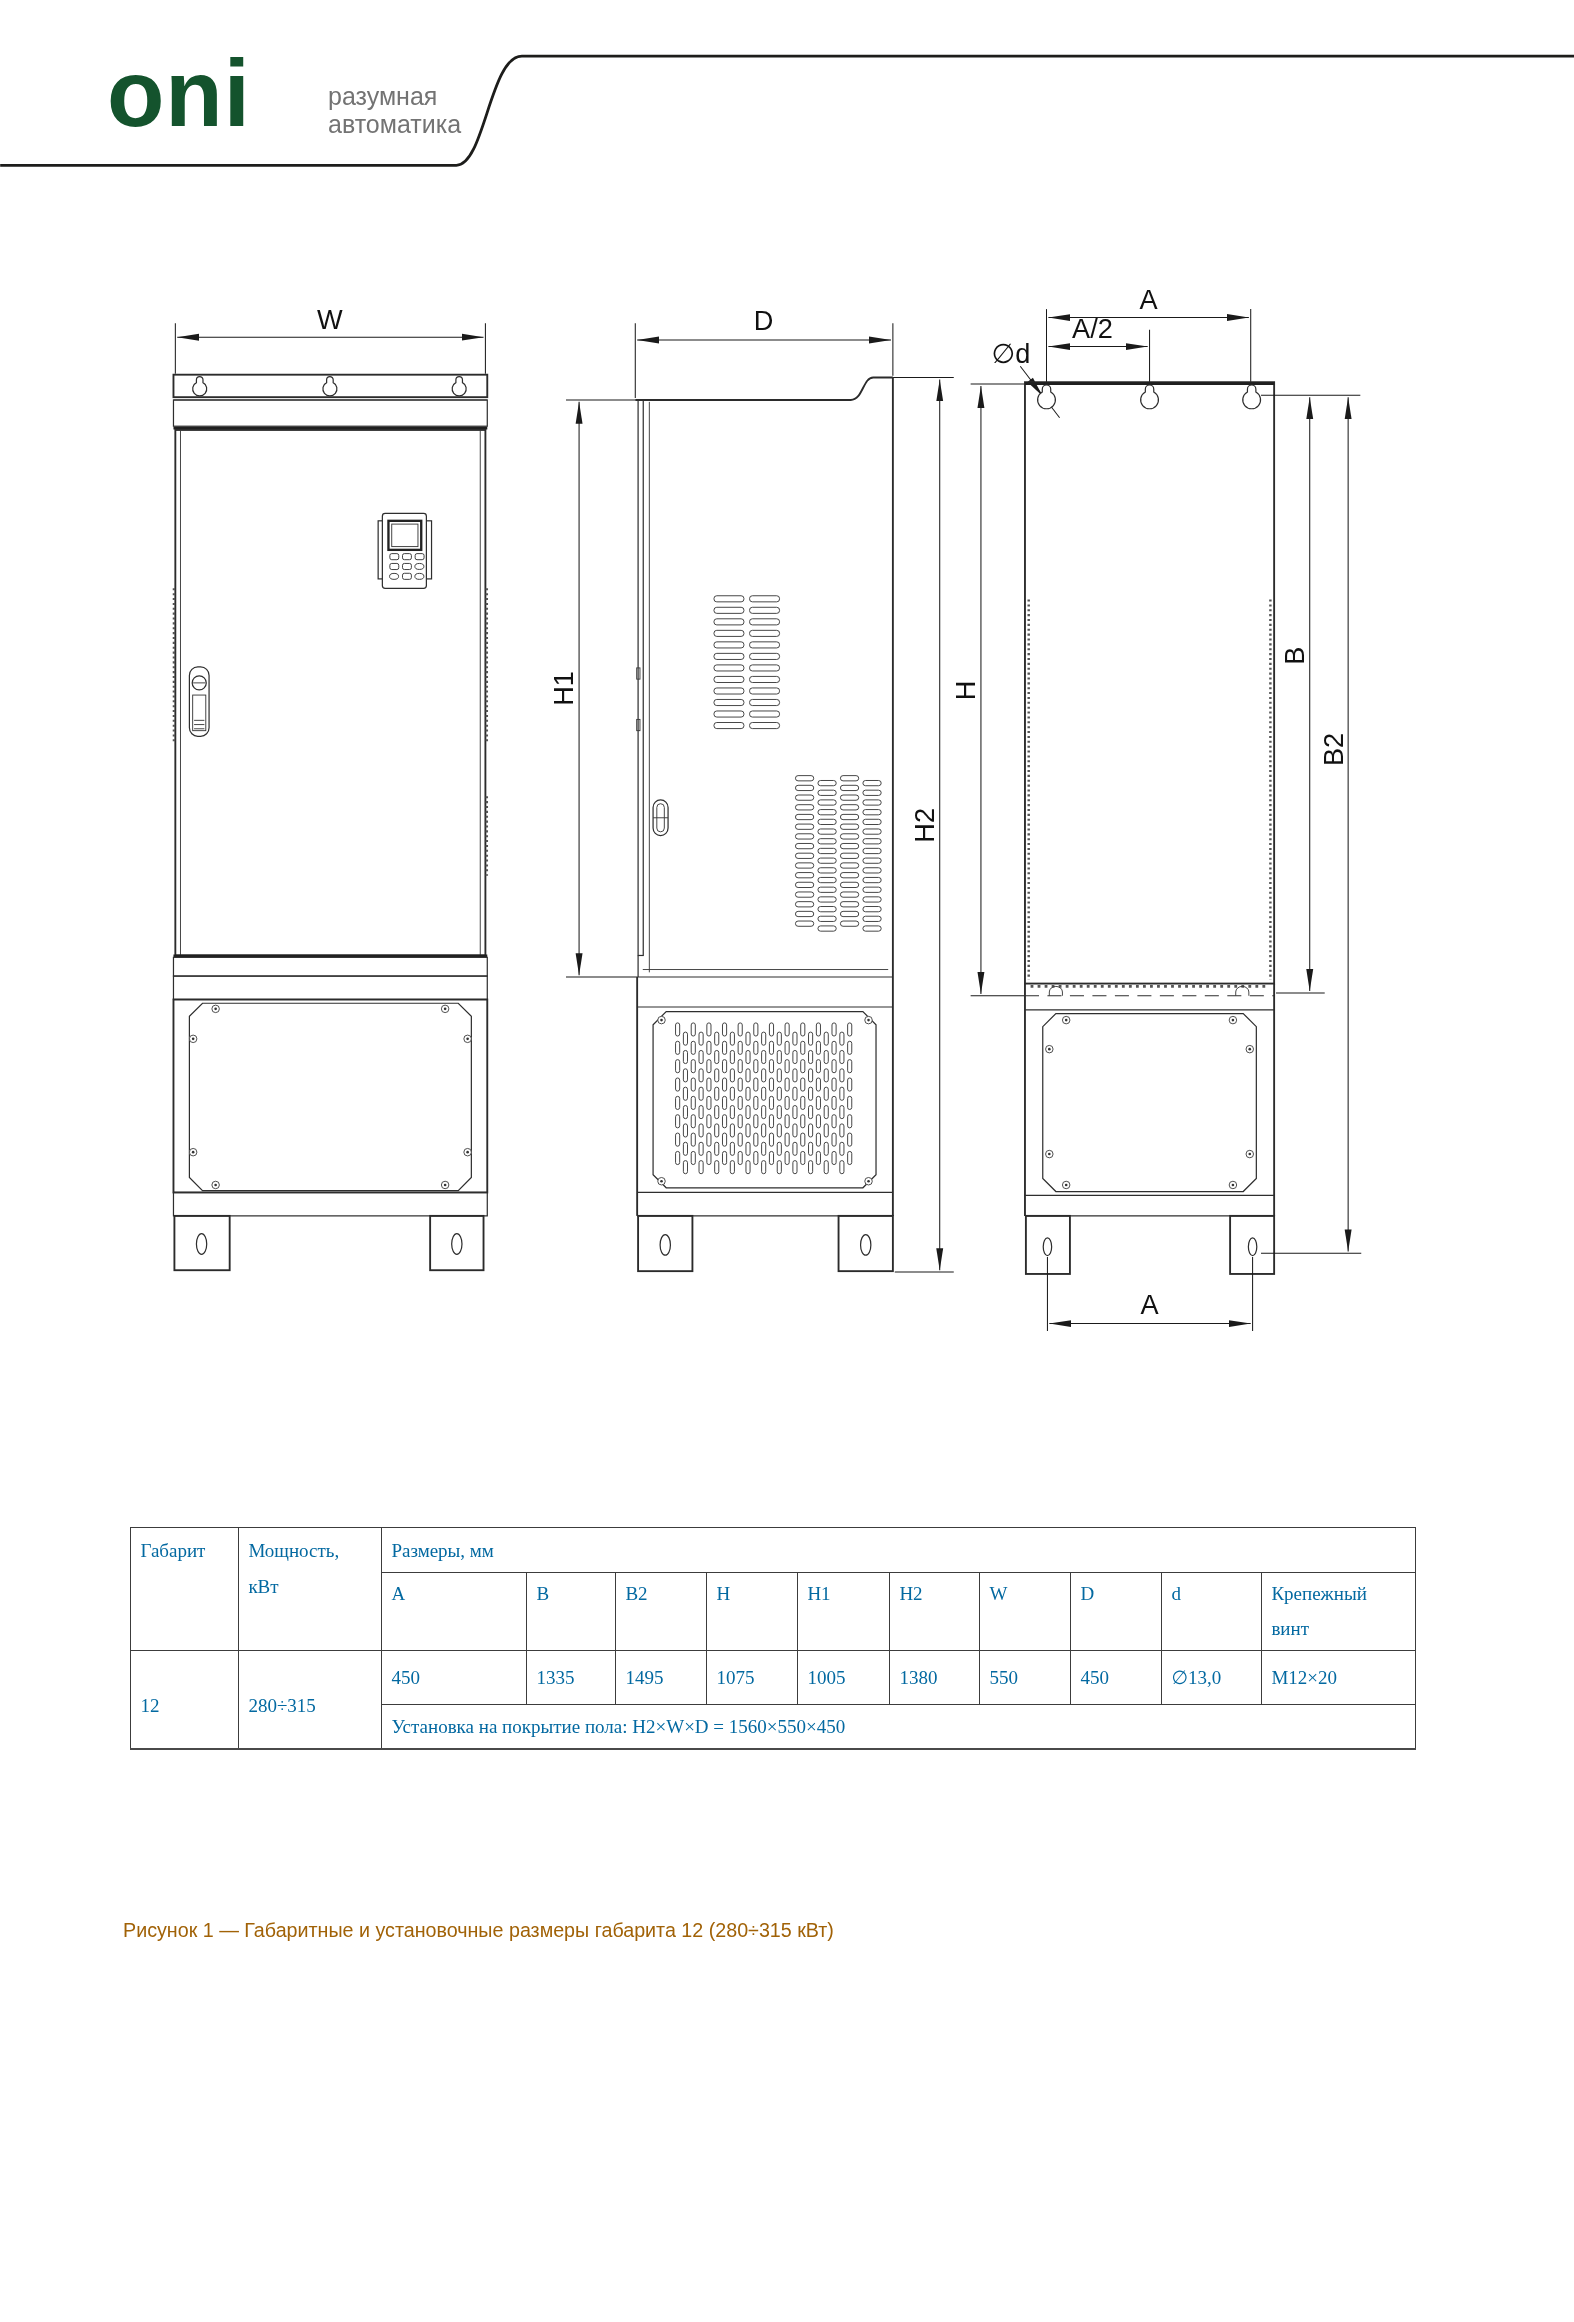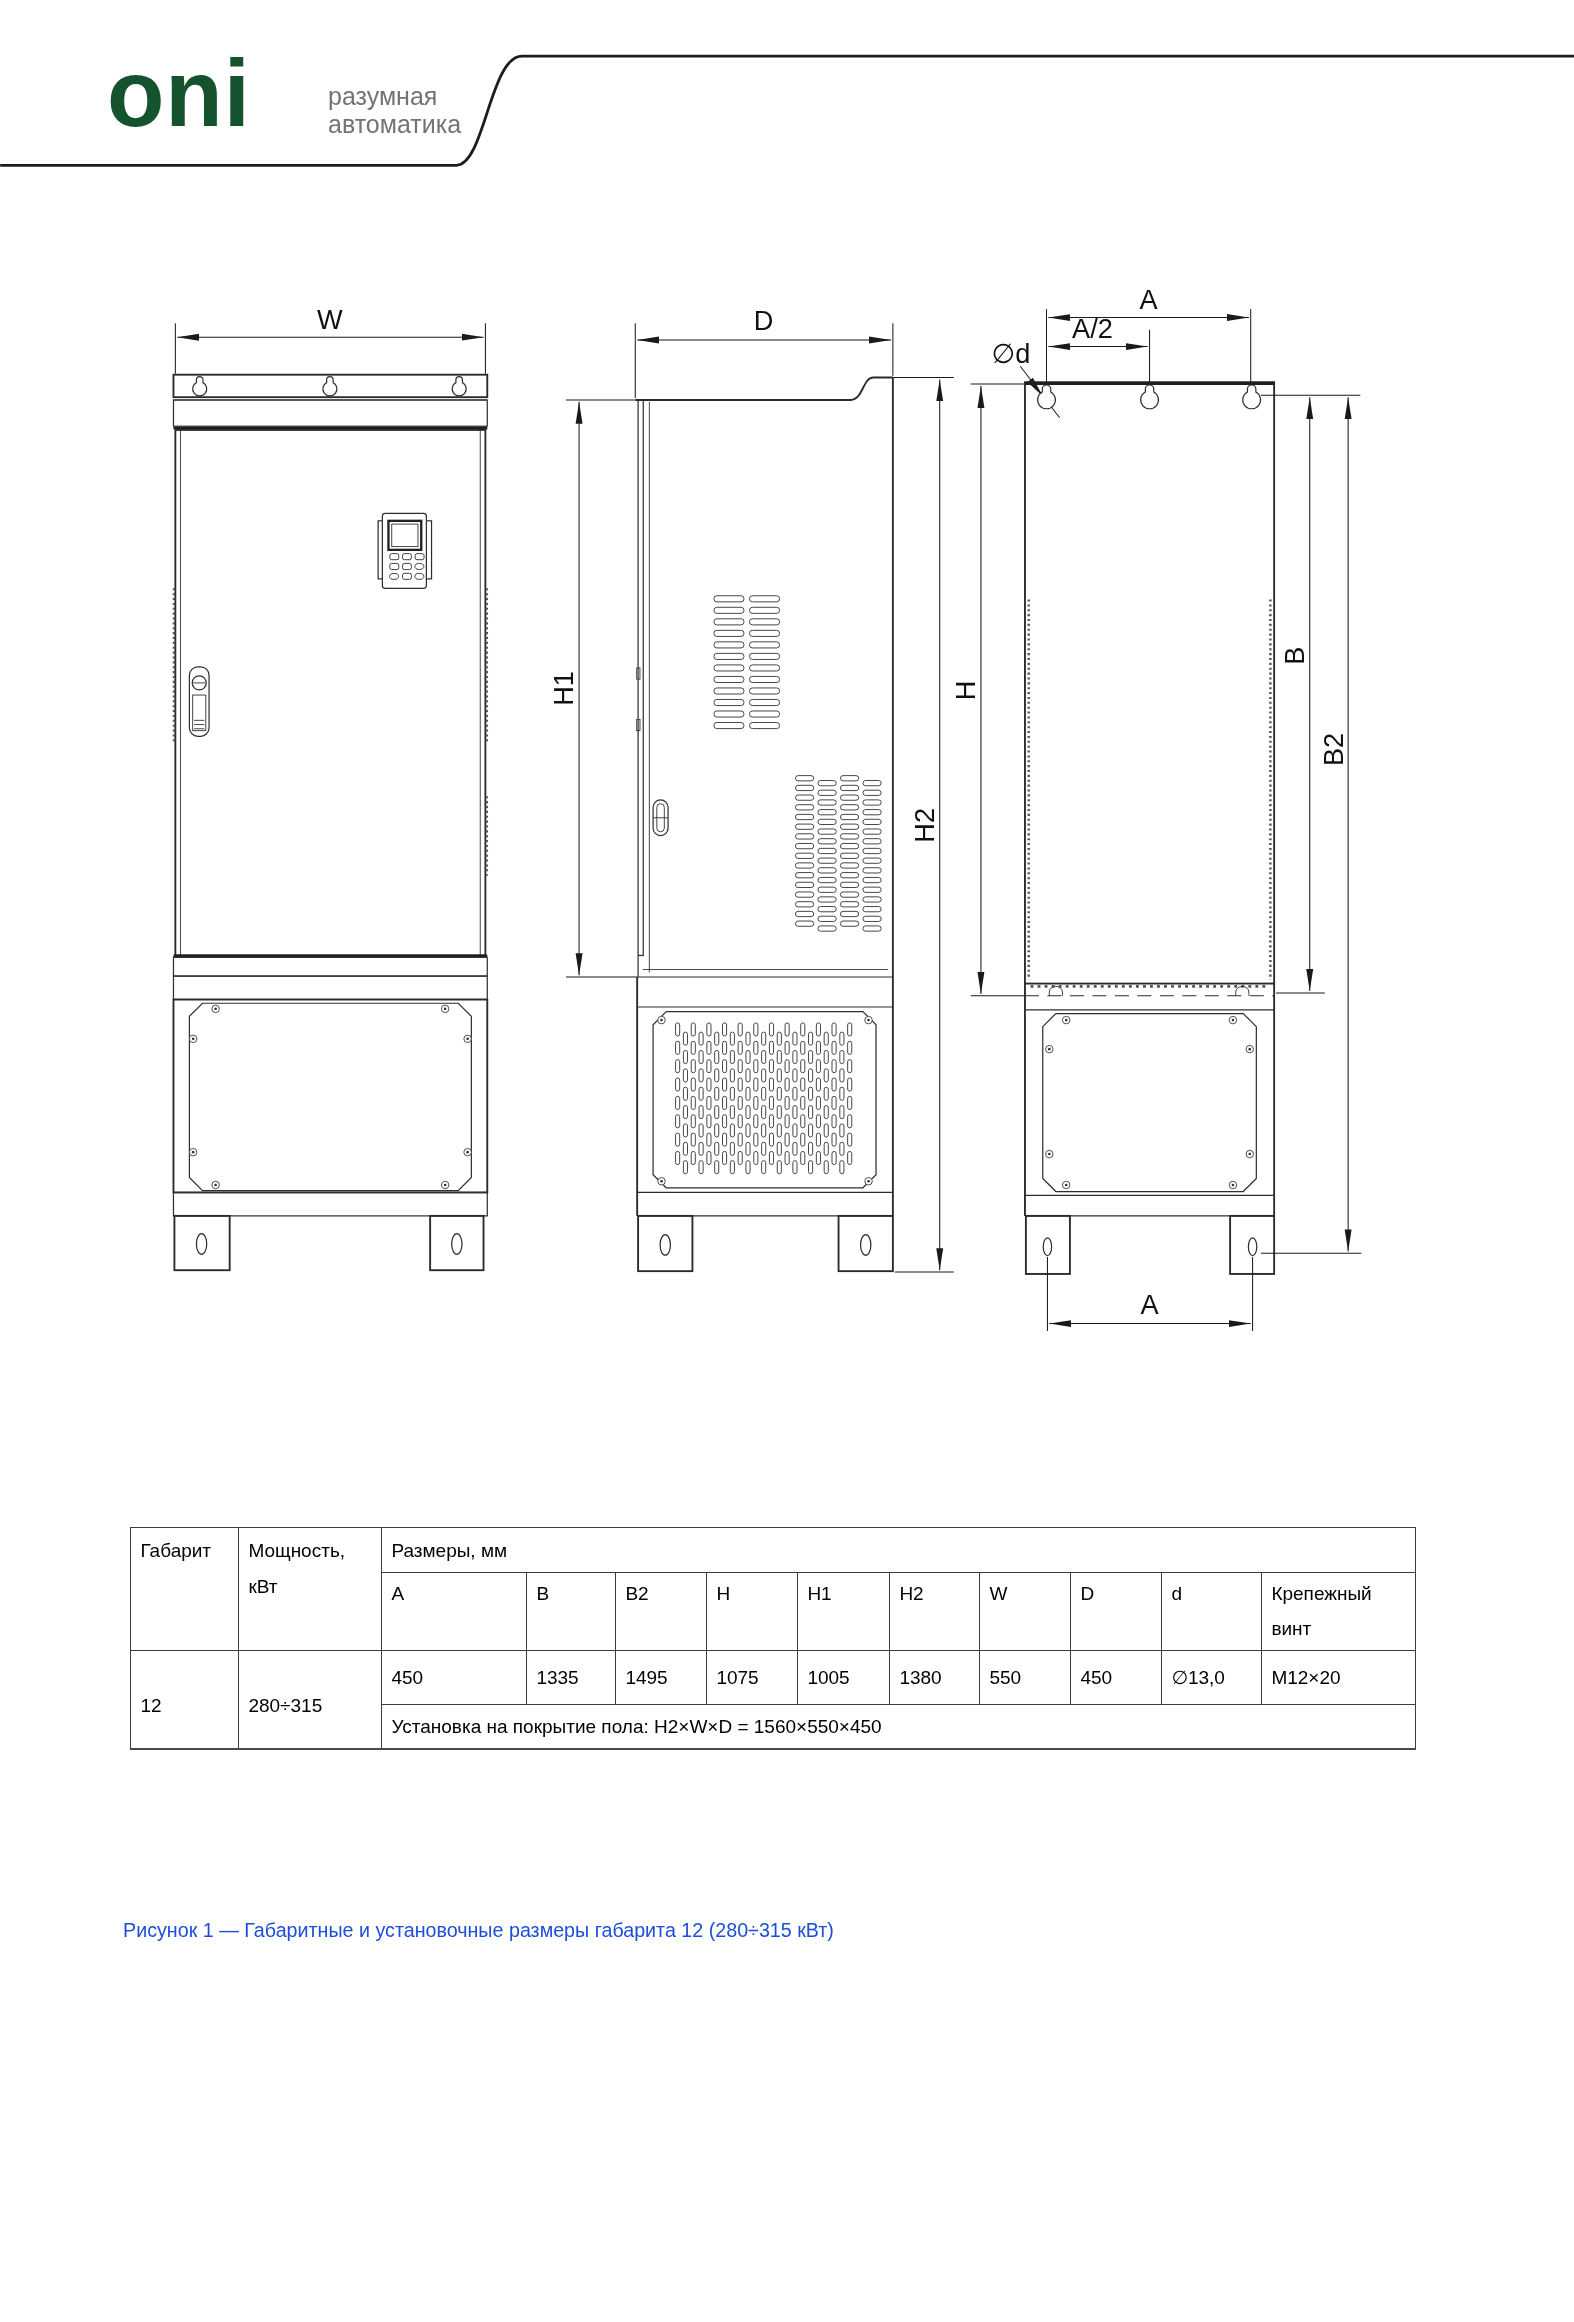--- a/index.html
+++ b/index.html
@@ -22,30 +22,30 @@
   .dim { fill:none; stroke:#1a1a1a; stroke-width:1.1; }
   .serr { fill:none; stroke:#555; stroke-width:2.6; stroke-dasharray:2.2 3; }
   .wht { fill:#ffffff; }
   .dimtxt { font:29px "Liberation Sans","DejaVu Sans",sans-serif; fill:#111; }
   .curve { fill:none; stroke:#1d1d1b; stroke-width:3; }
 
   
   .dim-table { position:absolute; left:130px; top:1527px; }
   table { border-collapse:collapse; table-layout:fixed; width:1285px;
           border-top:1.9px solid #3c3c3c; border-bottom:2.8px solid #4a4a4a; }
-  td { border:0.9px solid #3c3c3c; font-size:19px; color:#000000;
-       padding:3.7px 7.5px 3.7px 9.4px; vertical-align:top; overflow:hidden; }
+  td { border:0.9px solid #3c3c3c; font-size:19px; color:#0369a1;
+       padding:3.7px 7.5px 3.7px 9.4px; vertical-align:top; overflow:hidden;font-family:Liberation Serif, serif; }
   td.hdr { line-height:36px; padding-top:4.7px; }
   tr.r2 td { line-height:35px; padding-top:2.8px; height:78px; }
   tr.r1 td { height:44px; }
   tr.r3 td { height:54px; vertical-align:middle; }
   tr.r4 td { height:44px; vertical-align:middle; }
   td.merged-val { vertical-align:top; padding-top:16px; }
 
-  .caption { position:absolute; left:123px; top:1919px; font-size:19.7px; color:#1d4ed8; }
+  .caption { position:absolute; left:123px; top:1919px; font-size:19.7px; color:#a16207; }
 </style>
 </head>
 <body>
 
 <div class="logo">oni</div>
 <div class="tagline">
   <span>разумная</span><br>
   <span>автоматика</span>
 </div>
 

